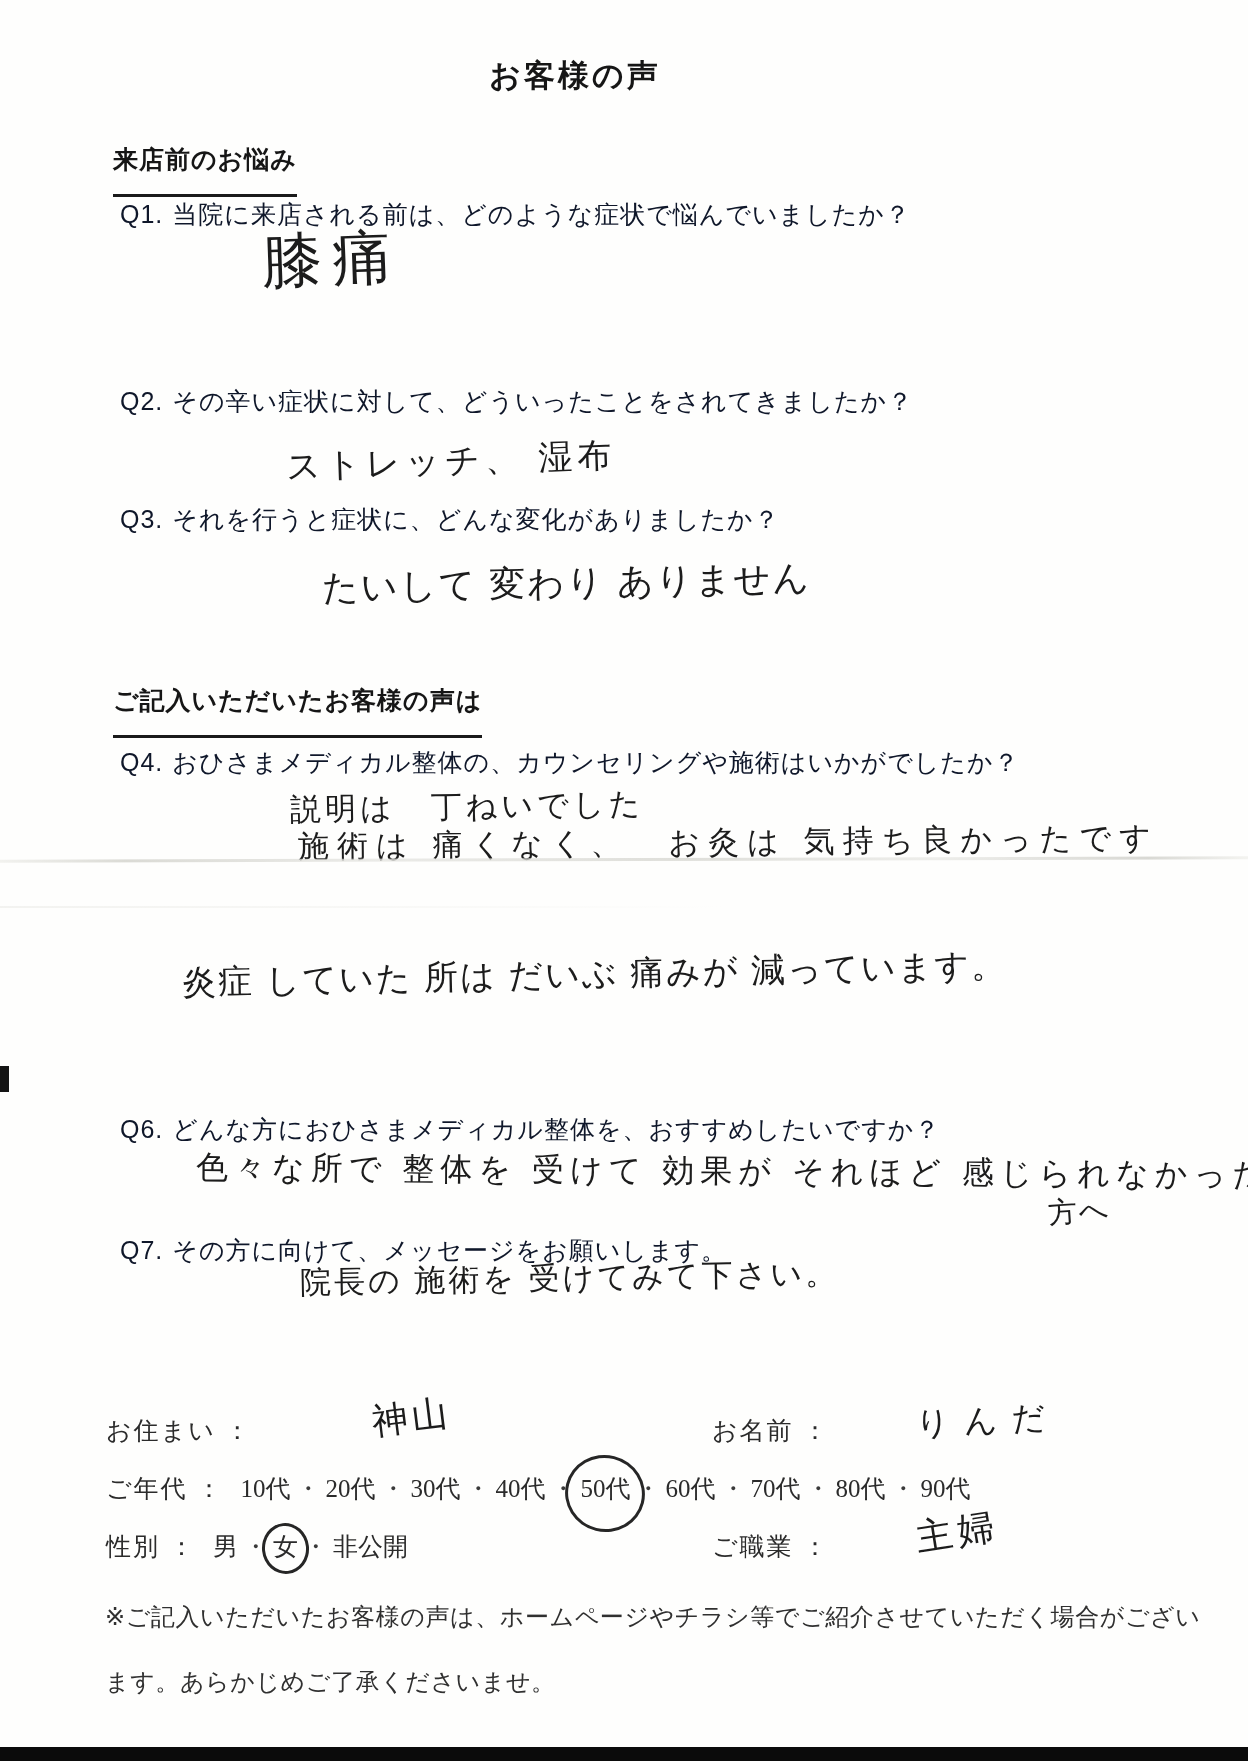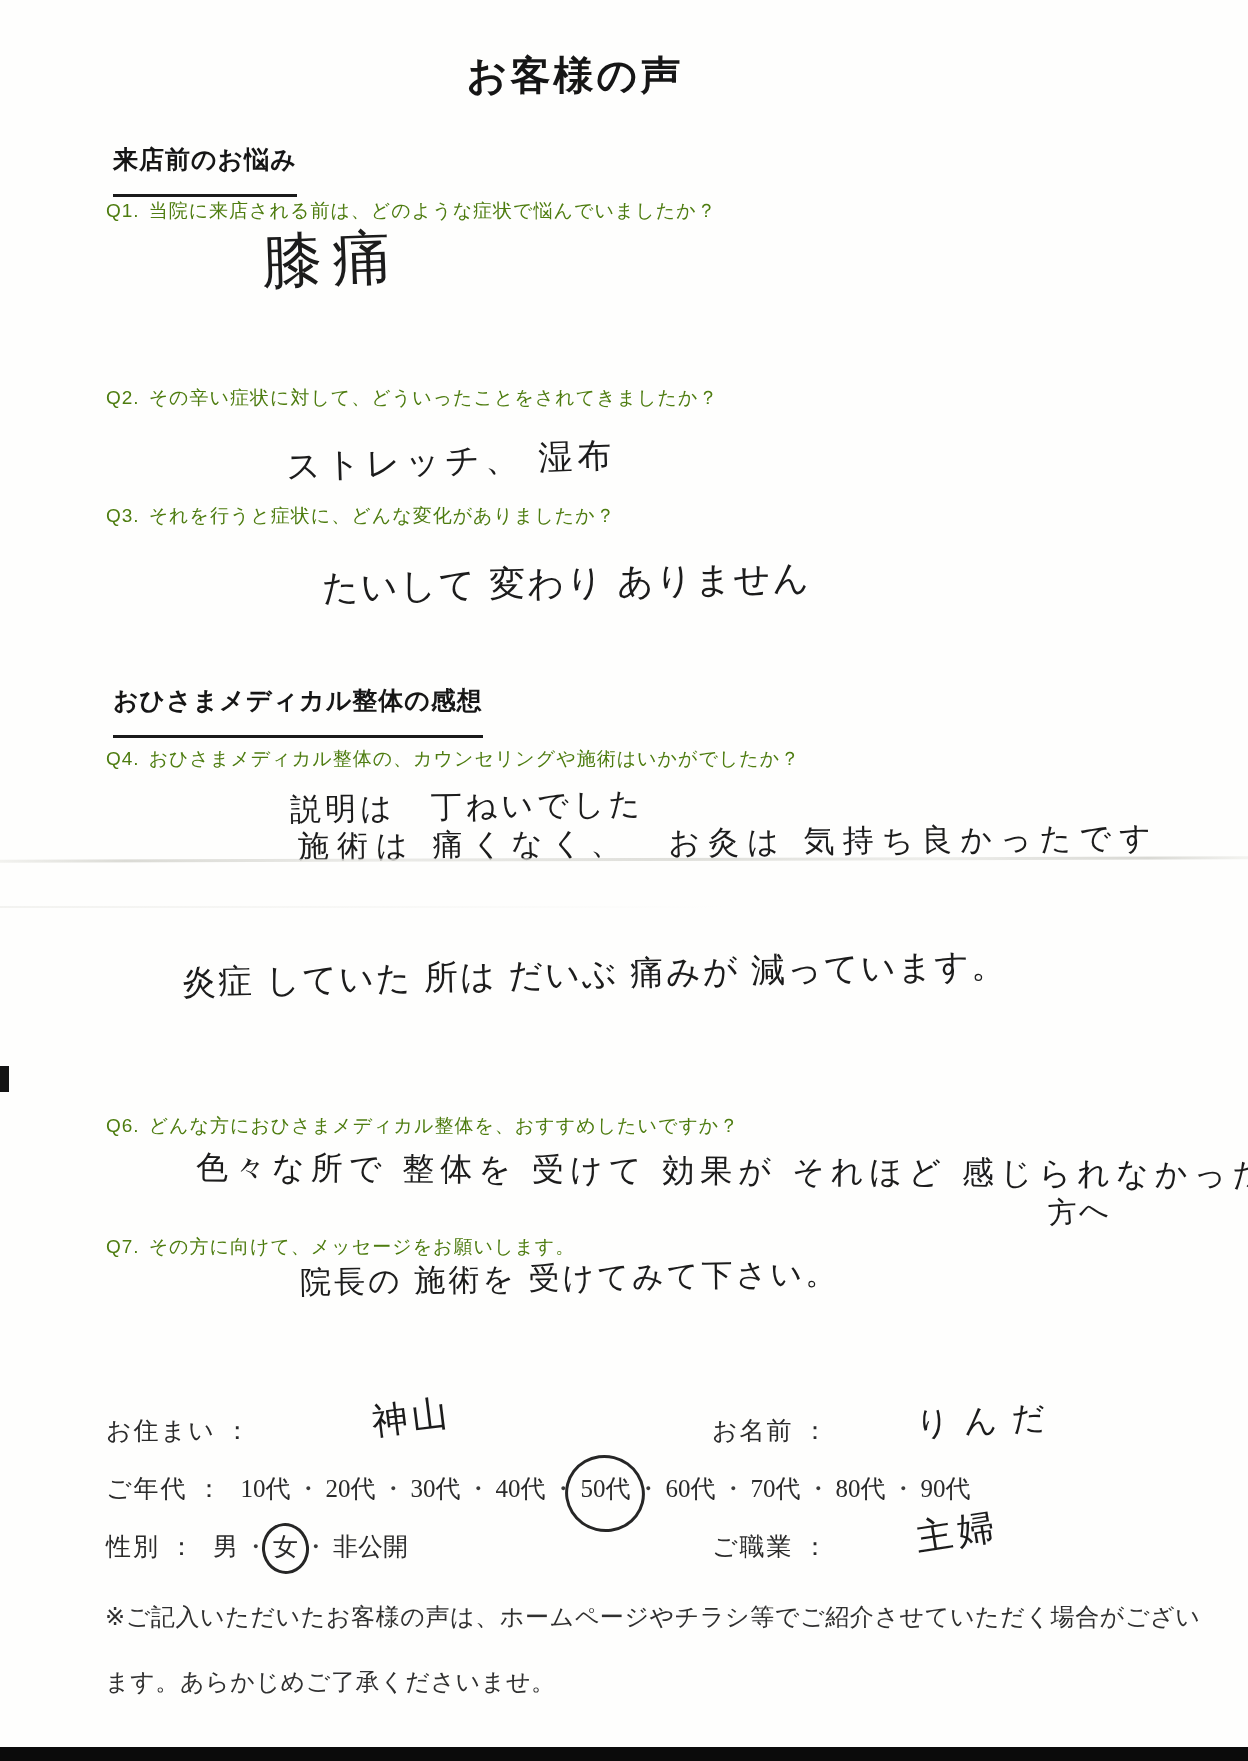--- a/index.html
+++ b/index.html
@@ -3,30 +3,30 @@
 <meta charset="utf-8">
 <style>
   * { margin:0; padding:0; box-sizing:border-box; }
   html,body { background:#ffffff; }
   body { font-family:"Liberation Sans","DejaVu Sans",sans-serif; }
   .page {
     position:relative; width:1248px; height:1761px;
     background:#fefefd; overflow:hidden; color:#2e2e2e;
   }
   .title {
-    position:absolute; top:48px; left:0; width:1150px; text-align:center;
-    font-size:40px; font-weight:bold; letter-spacing:3px; color:#161616;
+    position:absolute; top:55px; left:0; width:1150px; text-align:center;
+    font-size:31px; font-weight:bold; letter-spacing:3px; color:#161616;
   }
   .sec-header {
     position:absolute; left:113px; font-size:25px; font-weight:bold;
     color:#161616; letter-spacing:1px;
   }
   .sec-header span { border-bottom:3px solid #1a1a1a; padding-bottom:18px; display:inline-block; }
   .q {
-    position:absolute; left:106px; font-size:19px; color:#4d7c0f; letter-spacing:1px;
+    position:absolute; left:120px; font-size:25px; color:#0f172a; letter-spacing:1px;
     white-space:nowrap;
   }
   .q .q-label { margin-right:9px; }
   .hw {
     position:absolute; color:#1c1c1c; white-space:nowrap;
     letter-spacing:3px; transform-origin:left center;
   }
   .p-row { position:absolute; font-size:25px; color:#2b2b2b; white-space:nowrap;text-align:right; }
   .p-label { margin-right:14px; letter-spacing:2px; }
   .opt { margin:4px 3px; position:relative;font-family:Liberation Serif, serif; }
@@ -75,21 +75,21 @@
     <span class="q-label">Q2.</span><span class="q-text">その辛い症状に対して、どういったことをされてきましたか？</span>
   </div>
   <div class="hw" style="left:286px;top:444px;font-size:34px;letter-spacing:5px;transform:rotate(-2deg)">ストレッチ、 湿布</div>
 
   <div class="q" style="top:503px">
     <span class="q-label">Q3.</span><span class="q-text">それを行うと症状に、どんな変化がありましたか？</span>
   </div>
   <div class="hw" style="left:322px;top:564px;font-size:36px;letter-spacing:2px;transform:rotate(-1.2deg)">たいして 変わり ありません</div>
 
   <div class="sec-header" style="top:684px">
-    <span>おひさまメディカル整体の感想</span>
+    <span>ご記入いただいたお客様の声は</span>
   </div>
 
   <div class="q" style="top:746px">
     <span class="q-label">Q4.</span><span class="q-text">おひさまメディカル整体の、カウンセリングや施術はいかがでしたか？</span>
   </div>
   <div class="hw" style="left:290px;top:789px;font-size:31px;letter-spacing:4px;transform:rotate(-1deg)">説明は　丁ねいでした</div>
   <div class="hw" style="left:298px;top:826px;font-size:31px;letter-spacing:8px;transform:rotate(-0.6deg)">施術は 痛くなく、　お灸は 気持ち良かったです</div>
 
   <div class="crease"></div>
   <div class="crease2"></div>

